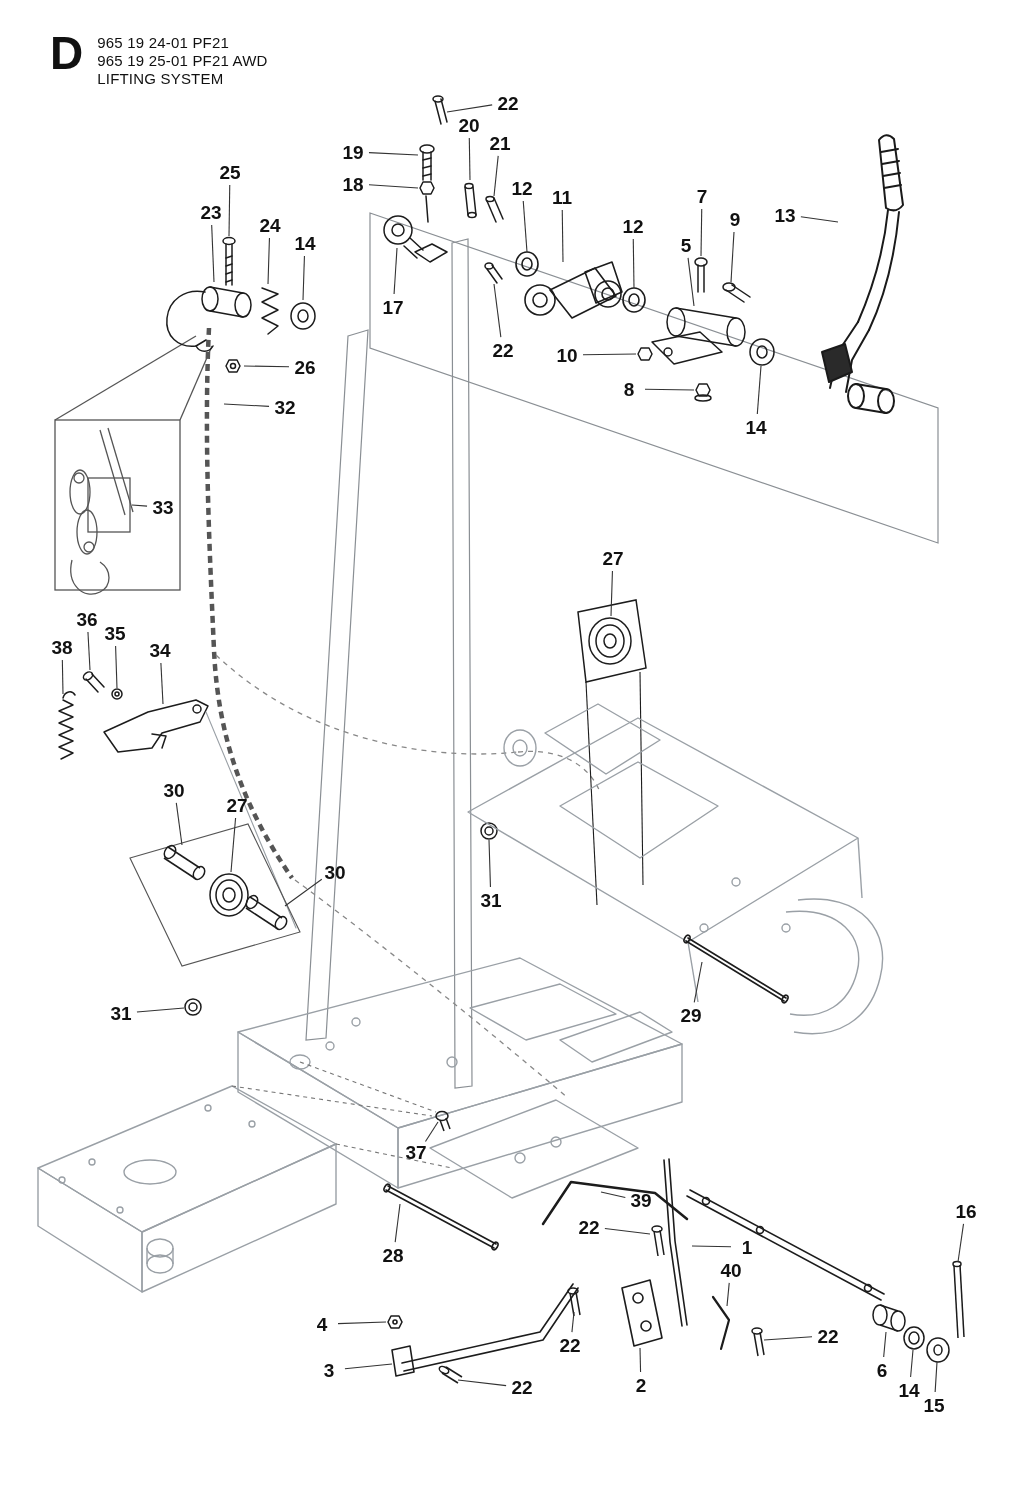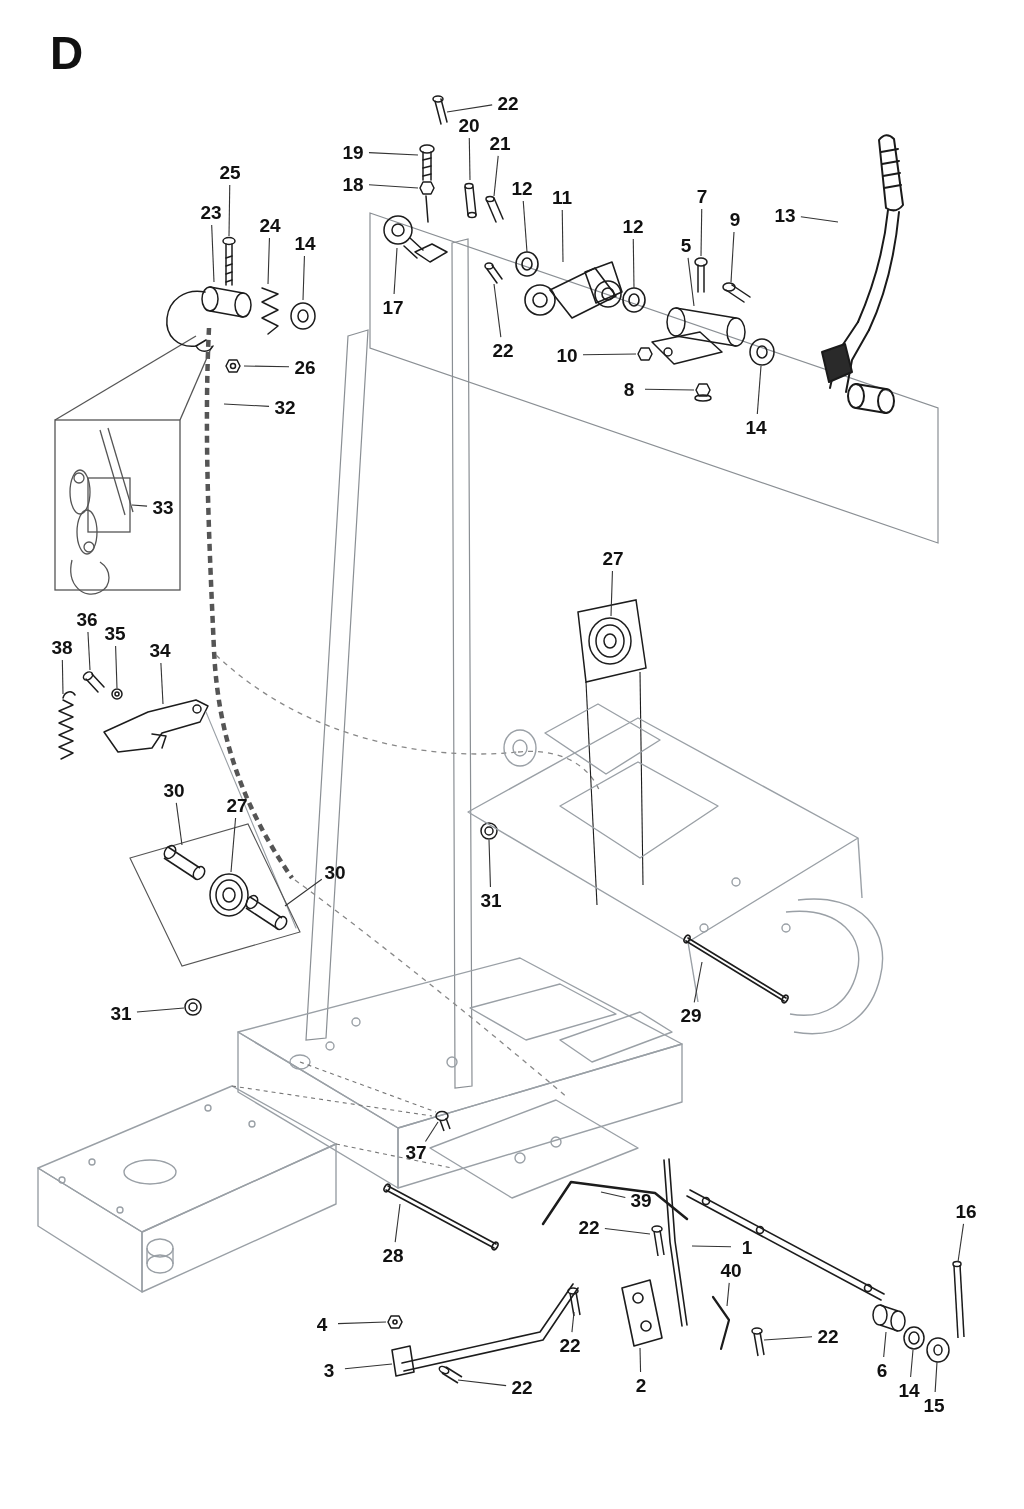--- a/index.html
+++ b/index.html
@@ -44,20 +44,25 @@
   }
   #callout-layer line { stroke: #333; stroke-width: 1.1; }
 </style>
 </head>
 <body>
 
 <div class="page">
 
   <div class="title-block">
     <div class="section-letter">D</div>
+    <div class="title-lines">
+      <div>965 19 24-01 PF21</div>
+      <div>965 19 25-01 PF21 AWD</div>
+      <div>LIFTING SYSTEM</div>
+    </div>
   </div>
 
   <svg class="drawing" width="1024" height="1509" viewBox="0 0 1024 1509" xmlns="http://www.w3.org/2000/svg">
 
     <g stroke="#8a8f94" fill="none" stroke-width="1.2">
       <polygon points="370,213 938,408 938,543 370,348"></polygon>
       <polygon points="348,336 368,330 326,1038 306,1040"></polygon>
       <polygon points="452,243 468,239 472,1086 455,1088"></polygon>
     </g>
 

